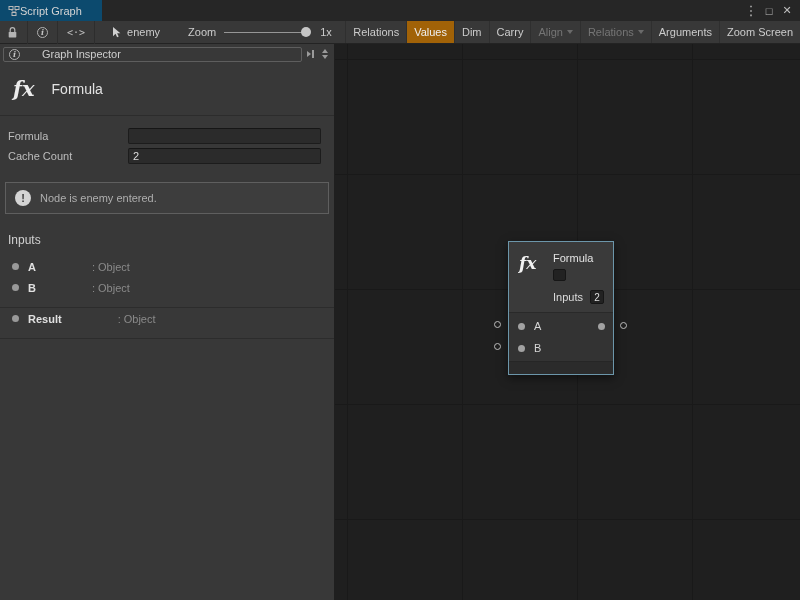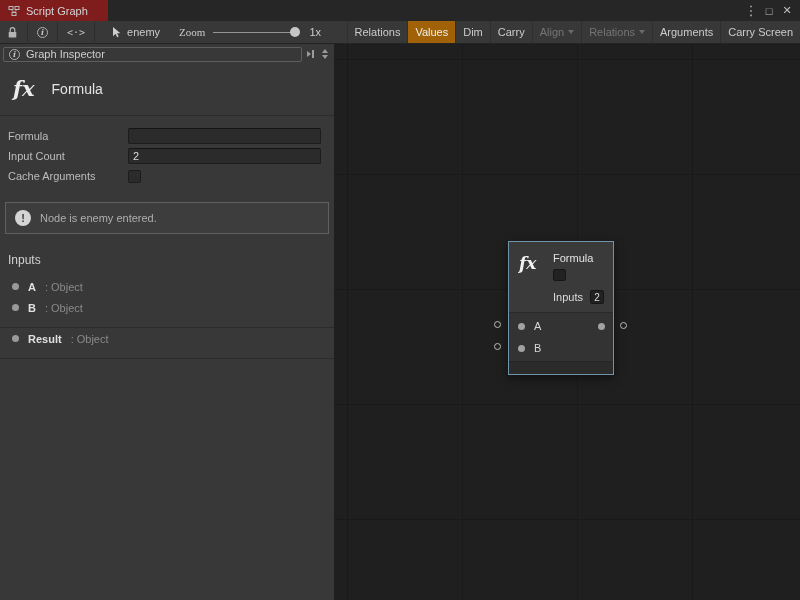--- a/index.html
+++ b/index.html
@@ -6,21 +6,21 @@
   html,body { width:800px; height:600px; }
   body {
     font-family:"Liberation Sans", sans-serif;
     background:#1e1e1e; color:#c8c8c8; overflow:hidden;
     font-size:11px;
   }
   .window { position:relative; width:800px; height:600px; background:#1f1f1f; }
 
   
   .tabbar { height:21px; background:#262626; display:flex; align-items:stretch; }
-  .tab { background:#7f1d1d; display:flex; align-items:center; gap:6px; padding:0 20px 0 8px; color:#d4d4d4; }
+  .tab { background:#0c4a6e; display:flex; align-items:center; gap:0; padding:0 20px 0 8px; color:#d4d4d4; }
   .win-controls { margin-left:auto; display:flex; align-items:center; gap:2px; padding-right:5px; color:#bfbfbf; }
   .win-btn { width:16px; text-align:center; font-size:11px; cursor:default; }
   .kebab { font-size:13px; }
 
   
   .toolbar { height:23px; background:#383838; border-bottom:1px solid #232323; display:flex; align-items:center; color:#cccccc; }
   .tsep { width:1px; height:23px; background:#2d2d2d; margin:0 9px; flex:none; }
   .tb-ic { display:flex; align-items:center; flex:none; }
   .ci { width:11px; height:11px; border:1px solid #b0b0b0; border-radius:50%;
         font:italic bold 8px "DejaVu Serif", serif; color:#c5c5c5;
@@ -33,21 +33,21 @@
   .tb-btn { height:100%; display:flex; align-items:center; gap:4px; padding:0 7px; border-left:1px solid #2f2f2f; cursor:default; white-space:nowrap; }
   .tb-btn.active { background:#a16207; color:#efefef; }
   .tb-btn.disabled { color:#757575;align-items:center; }
   .tri-down { width:0; height:0; border-left:3px solid transparent; border-right:3px solid transparent; border-top:4px solid #9a9a9a; }
   .disabled .tri-down { border-top-color:#6a6a6a; }
 
   
   .inspector { position:absolute; left:0; top:44px; bottom:0; width:335px; background:#383838; border-right:1px solid #1f1f1f; }
   .insp-head { height:19px; display:flex; align-items:center; gap:3px; padding:2px 2px 1px 3px; }
   .gi-box { flex:1; height:15px; border:1px solid #5e5e5e; border-radius:2px; display:flex; align-items:center; gap:6px; padding:0 5px; }
-  .gi-label { color:#cecece; }
+  .gi-label { color:#cecece;margin-left:16px; }
   .popout { display:flex; align-items:center; padding:0 2px; }
   .po-tri { width:0; height:0; border-top:3px solid transparent; border-bottom:3px solid transparent; border-left:4px solid #9a9a9a; }
   .po-bar { width:2px; height:8px; background:#9a9a9a; margin-left:1px; }
   .spinner { display:flex; flex-direction:column; gap:2px; padding:0 4px 0 3px; }
   .spin-up { width:0; height:0; border-left:3px solid transparent; border-right:3px solid transparent; border-bottom:4px solid #9a9a9a; }
   .spin-down { width:0; height:0; border-left:3px solid transparent; border-right:3px solid transparent; border-top:4px solid #9a9a9a; }
 
   .insp-title { display:flex; align-items:center; gap:17px; padding:13px 10px 14px; border-bottom:1px solid #2c2c2c; }
   .big-fx { font:italic bold 21px "DejaVu Serif", serif; color:#ececec; padding-left:3px; }
   .insp-node-title { font-size:14px; color:#e2e2e2; }
@@ -62,21 +62,21 @@
   .warn { margin:8px 5px 6px; min-height:32px; border:1px solid #5f5f5f; background:#3d3d3d;
           display:flex; align-items:center; gap:9px; padding:0 9px; }
   .warn-ic { width:16px; height:16px; border-radius:50%; background:#d4d4d4; color:#3a3a3a;
              font-weight:bold; font-size:11px; display:flex; align-items:center; justify-content:center; flex:none; }
   .warn-tx { color:#aeaeae; }
 
   .sec-h { padding:13px 8px 9px; font-size:12px; color:#d2d2d2; }
   .prow { display:flex; align-items:center; gap:9px; height:21px; padding-left:12px; }
   .pdot-i { width:7px; height:7px; border-radius:50%; background:#999; flex:none; }
   .pname { font-weight:bold; color:#e0e0e0; }
-  .ptype { color:#8a8a8a; }
+  .ptype { color:#8a8a8a;margin-left:47px; }
   .hr { height:1px; background:#2c2c2c; margin-top:9px; }
 
   
   .canvas { position:absolute; left:335px; top:44px; right:0; bottom:0; background:#1f1f1f;
     background-image:
       linear-gradient(to right, #191919 1px, transparent 1px),
       linear-gradient(to bottom, #191919 1px, transparent 1px);
     background-size:115px 115px; background-position:12px 15px; }
 
   
@@ -139,21 +139,21 @@
     <span class="ci">i</span>
     <span class="tsep"></span>
     <span class="code-ic">&lt;·&gt;</span>
     <span class="tsep"></span>
     <span class="tb-ic" style="margin-left:6px;">
       <svg width="12" height="12" viewBox="0 0 12 12">
         <polygon points="3,1 3,10.2 5.5,7.8 7.1,11.2 8.7,10.4 7.1,7.2 10.4,7.2" fill="#cfcfcf"></polygon>
       </svg>
     </span>
     <span class="tb-label" style="margin-left:5px;">enemy</span>
-    <span class="tb-label" style="margin-left:19px;font-family:Liberation Serif, serif;">Zoom</span>
+    <span class="tb-label" style="margin-left:28px;">Zoom</span>
     <span class="z-track">
       <span class="z-knob"></span>
     </span>
     <span class="tb-label">1x</span>
 
     <div class="tb-group">
       <div class="tb-btn">
         <span>Relations</span>
       </div>
       <div class="tb-btn active">
@@ -170,21 +170,21 @@
         <span class="tri-down"></span>
       </div>
       <div class="tb-btn disabled">
         <span>Relations</span>
         <span class="tri-down"></span>
       </div>
       <div class="tb-btn">
         <span>Arguments</span>
       </div>
       <div class="tb-btn">
-        <span>Carry Screen</span>
+        <span>Zoom Screen</span>
       </div>
     </div>
   </div>
 
   <div class="inspector">
     <div class="insp-head">
       <div class="gi-box">
         <span class="ci">i</span>
         <span class="gi-label">Graph Inspector</span>
       </div>
@@ -202,26 +202,22 @@
       <span class="big-fx">fx</span>
       <span class="insp-node-title">Formula</span>
     </div>
 
     <div class="insp-fields">
       <div class="frow">
         <span class="flabel">Formula</span>
         <input class="finput" type="text" value="" style="">
       </div>
       <div class="frow">
-        <span class="flabel">Input Count</span>
+        <span class="flabel">Cache Count</span>
         <input class="finput" type="text" value="2" style="">
-      </div>
-      <div class="frow">
-        <span class="flabel">Cache Arguments</span>
-        <span class="fcheck"></span>
       </div>
     </div>
 
     <div class="warn">
       <span class="warn-ic">!</span>
       <span class="warn-tx">Node is enemy entered.</span>
     </div>
 
     <div class="sec-h">Inputs</div>
     <div class="prow">

